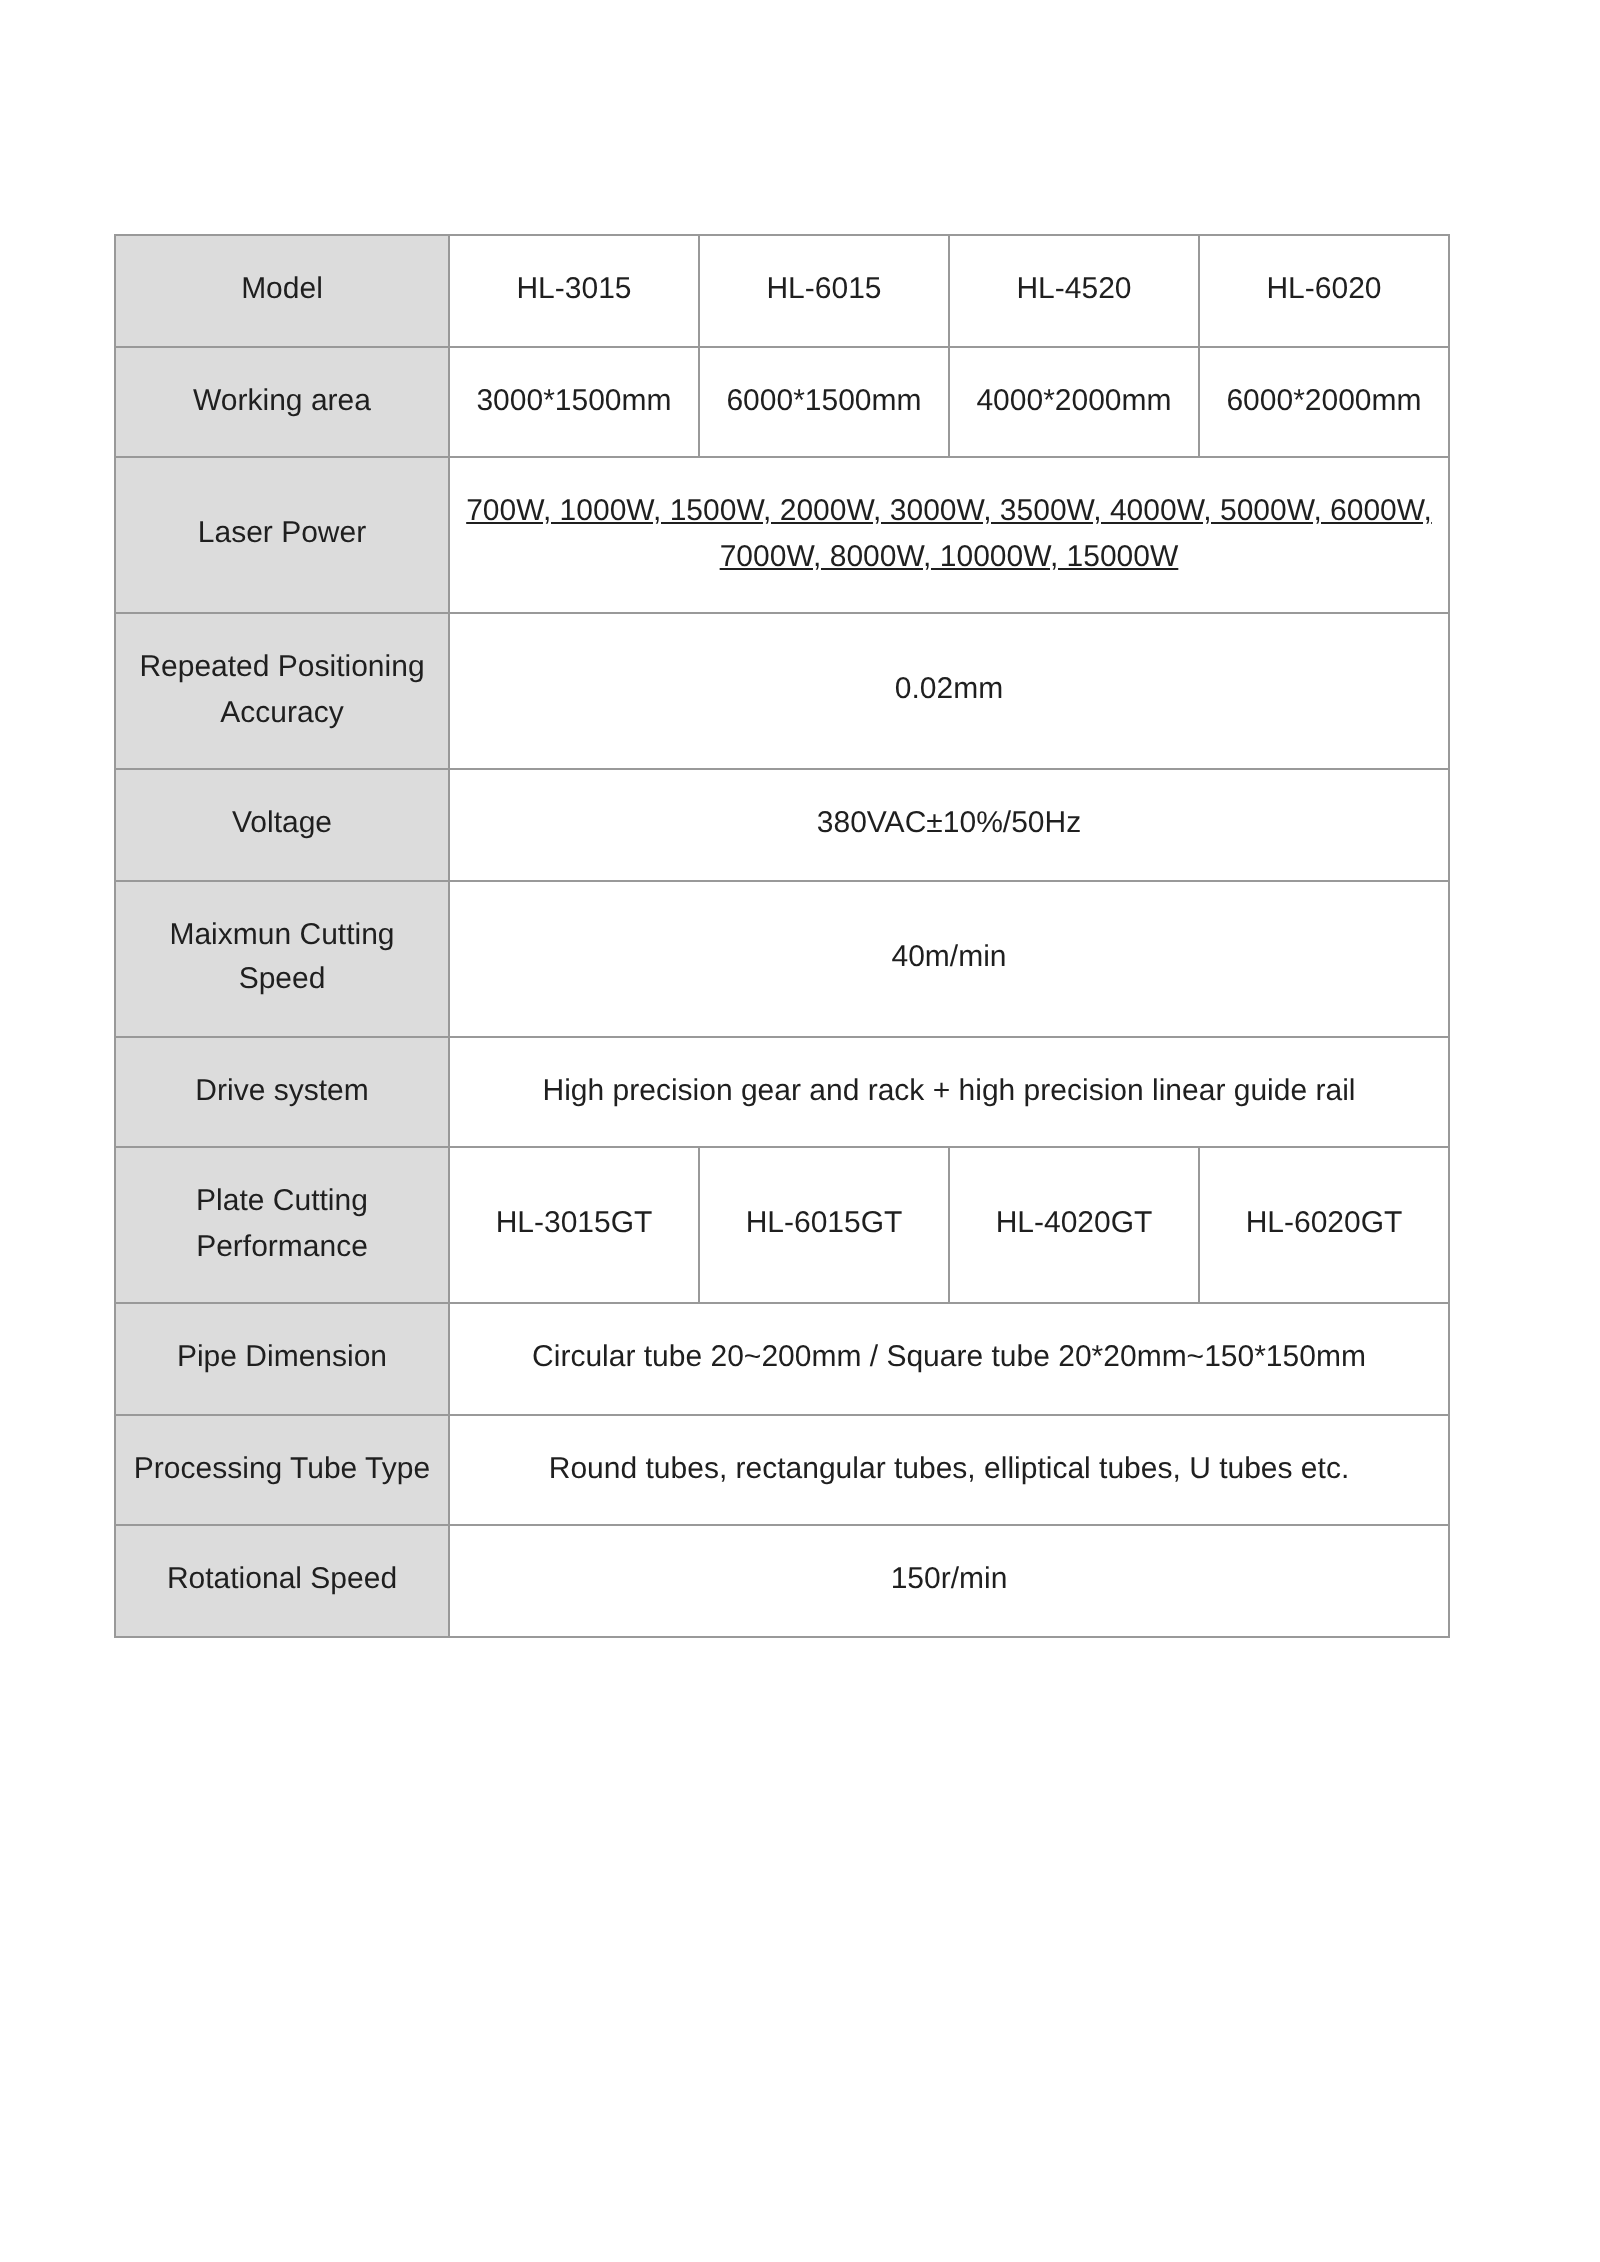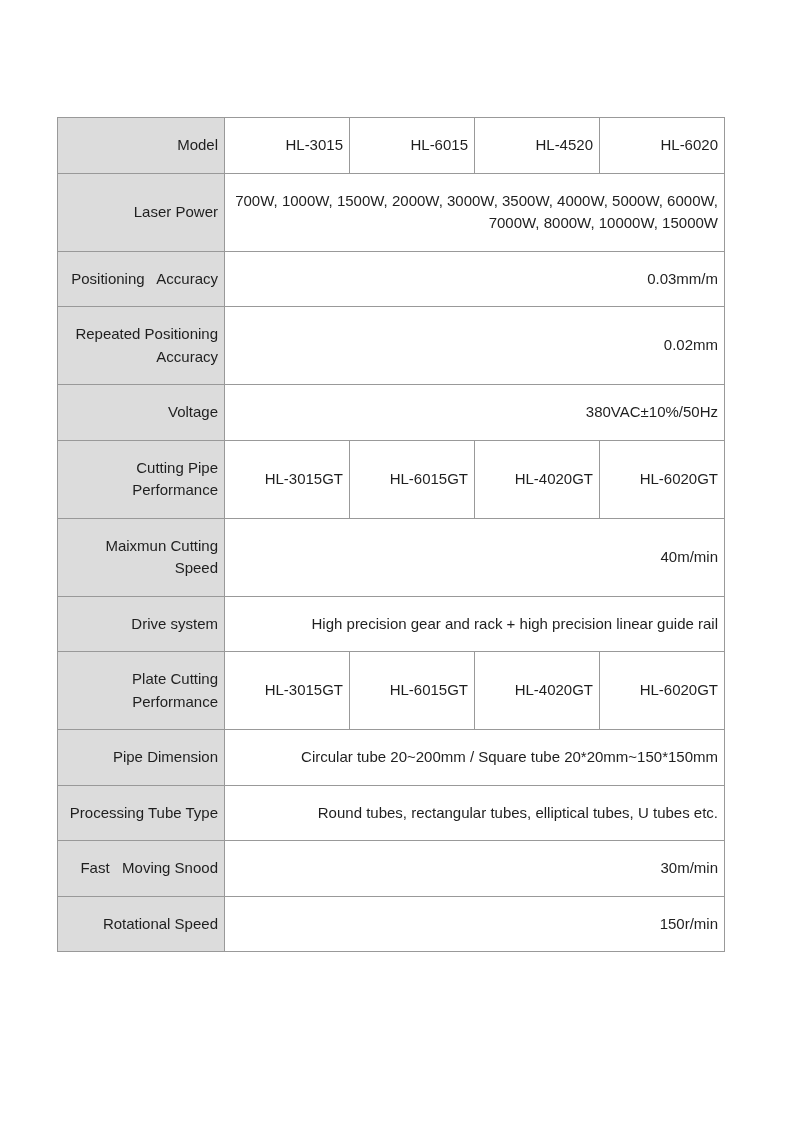--- a/index.html
+++ b/index.html
@@ -22,35 +22,36 @@
     padding: 117px 0 0 57px;
     background: #ffffff;
   }
   table.spec {
     border-collapse: collapse;
     table-layout: fixed;
     width: 667px;
   }
   table.spec td {
     border: 1px solid var(--border-color);
-    text-align: right;
+    text-align: center;
     vertical-align: middle;
     font-size: 15px;
     line-height: 1.5;
     padding: 16px 6px;
     overflow: hidden;
   }
   td.label {
     background: var(--label-bg);
     font-size: 14.5px;
     padding: 16px 2px;
     white-space: pre-wrap;
   }
   td.laser-cell {
     padding: 16px 40px;
+    text-decoration: underline;
   }
   td.span-cell {
     padding: 16px 6px;
   }
 </style>
 </head>
 <body>
 
 <div class="page">
   <table class="spec">
@@ -64,48 +65,44 @@
     <tbody>
 
       <tr>
         <td class="label">Model</td>
         <td>HL-3015</td>
         <td>HL-6015</td>
         <td>HL-4520</td>
         <td>HL-6020</td>
       </tr>
 
+      <tr>
+        <td class="label">Working area</td>
+        <td>3000*1500mm</td>
+        <td>6000*1500mm</td>
+        <td>4000*2000mm</td>
+        <td>6000*2000mm</td>
+      </tr>
 
       <tr>
         <td class="label">Laser Power</td>
         <td colspan="4" class="laser-cell">700W, 1000W, 1500W, 2000W, 3000W, 3500W, 4000W, 5000W, 6000W, 7000W, 8000W, 10000W, 15000W</td>
       </tr>
 
-      <tr>
-        <td class="label">Positioning   Accuracy</td>
-        <td colspan="4" class="span-cell">0.03mm/m</td>
-      </tr>
 
       <tr>
         <td class="label">Repeated Positioning Accuracy</td>
         <td colspan="4" class="span-cell">0.02mm</td>
       </tr>
 
       <tr>
         <td class="label">Voltage</td>
         <td colspan="4" class="span-cell">380VAC±10%/50Hz</td>
       </tr>
 
-      <tr>
-        <td class="label">Cutting Pipe Performance</td>
-        <td>HL-3015GT</td>
-        <td>HL-6015GT</td>
-        <td>HL-4020GT</td>
-        <td>HL-6020GT</td>
-      </tr>
 
 
       <tr>
         <td class="label">Maixmun Cutting Speed</td>
         <td colspan="4" class="span-cell">40m/min</td>
       </tr>
 
       <tr>
         <td class="label">Drive system</td>
         <td colspan="4" class="span-cell">High precision gear and rack + high precision linear guide rail</td>
@@ -123,24 +120,20 @@
         <td class="label">Pipe Dimension</td>
         <td colspan="4" class="span-cell">Circular tube 20~200mm / Square tube 20*20mm~150*150mm</td>
       </tr>
 
       <tr>
         <td class="label">Processing Tube Type</td>
         <td colspan="4" class="span-cell">Round tubes, rectangular tubes, elliptical tubes, U tubes etc.</td>
       </tr>
 
 
-      <tr>
-        <td class="label">Fast   Moving Snood</td>
-        <td colspan="4" class="span-cell">30m/min</td>
-      </tr>
 
       <tr>
         <td class="label">Rotational Speed</td>
         <td colspan="4" class="span-cell">150r/min</td>
       </tr>
 
     </tbody>
   </table>
 </div>
 

